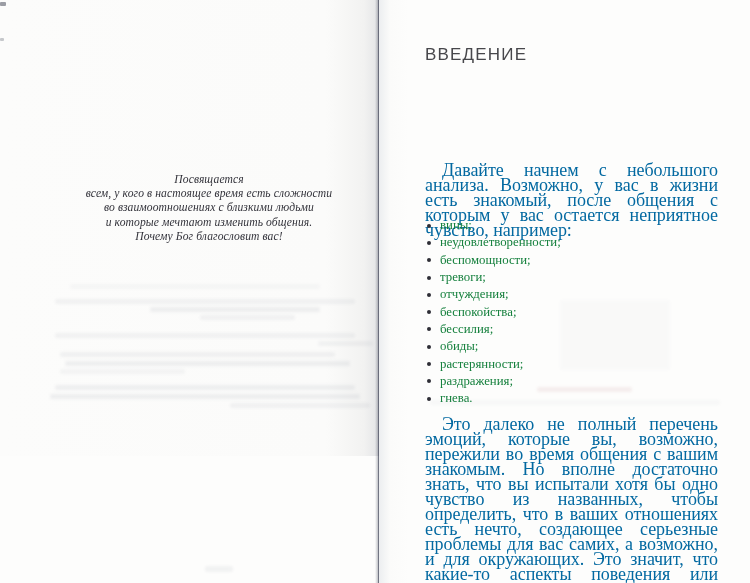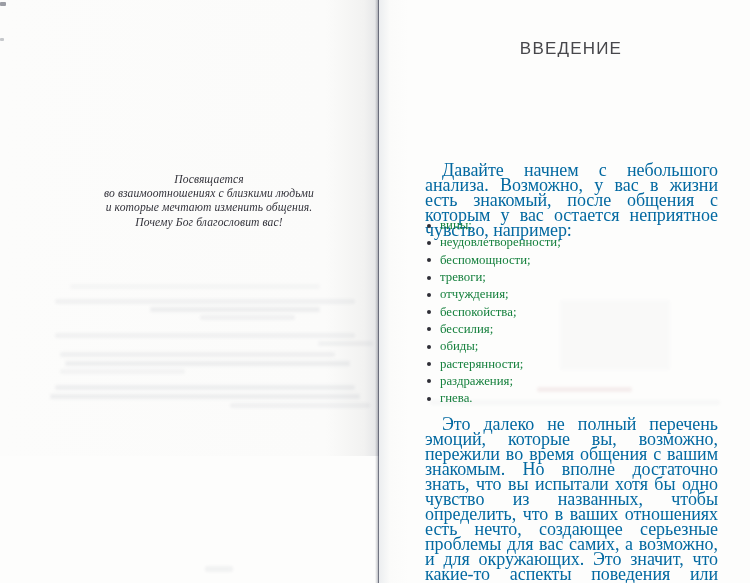--- a/index.html
+++ b/index.html
@@ -29,21 +29,21 @@
     text-align:center; font-style:italic; font-size:11.6px; line-height:14.2px;
     color:#33333b; letter-spacing:0.1px;
   }
   
   .bt { position:absolute; background:#8d93a0; filter:blur(1.4px); border-radius:2px; height:5px; }
   .bt.pink { background:#c38f92; }
   
   .mark { position:absolute; background:#4a4f5c; border-radius:1px; }
   
   .chapter-title {
-    position:absolute; left:425px; top:39px; width:292px; text-align:center;
+    position:absolute; left:425px; top:45px; width:292px; text-align:left;
     font-family:"Liberation Sans", sans-serif; font-size:17px; letter-spacing:1.2px;
     color:#47474b;
   }
   .heading {
     position:absolute; left:418px; top:93px; width:294px; text-align:center;
     font-family:"Liberation Sans", sans-serif; font-weight:bold;
     font-size:14.6px; line-height:18.5px; color:#232329; letter-spacing:0.2px;
   }
   .para {
     position:absolute; left:425px; width:293px;
@@ -67,20 +67,21 @@
 </style>
 </head>
 <body>
 
 <div class="scan">
 
   <div class="left-page">
 
     <div class="dedication">
       <div>Посвящается</div>
+      <div>всем, у кого в настоящее время есть сложности</div>
       <div>во взаимоотношениях с близкими людьми</div>
       <div>и которые мечтают изменить общения.</div>
       <div>Почему Бог благословит вас!</div>
     </div>
 
     <div class="bt" style="left:70px;  top:284px; width:250px; opacity:.06;"></div>
     <div class="bt" style="left:55px;  top:299px; width:300px; opacity:.10;"></div>
     <div class="bt" style="left:150px; top:307px; width:170px; opacity:.13;"></div>
     <div class="bt" style="left:200px; top:315px; width:95px;  opacity:.10;"></div>
     <div class="bt" style="left:55px;  top:333px; width:300px; opacity:.10;"></div>

